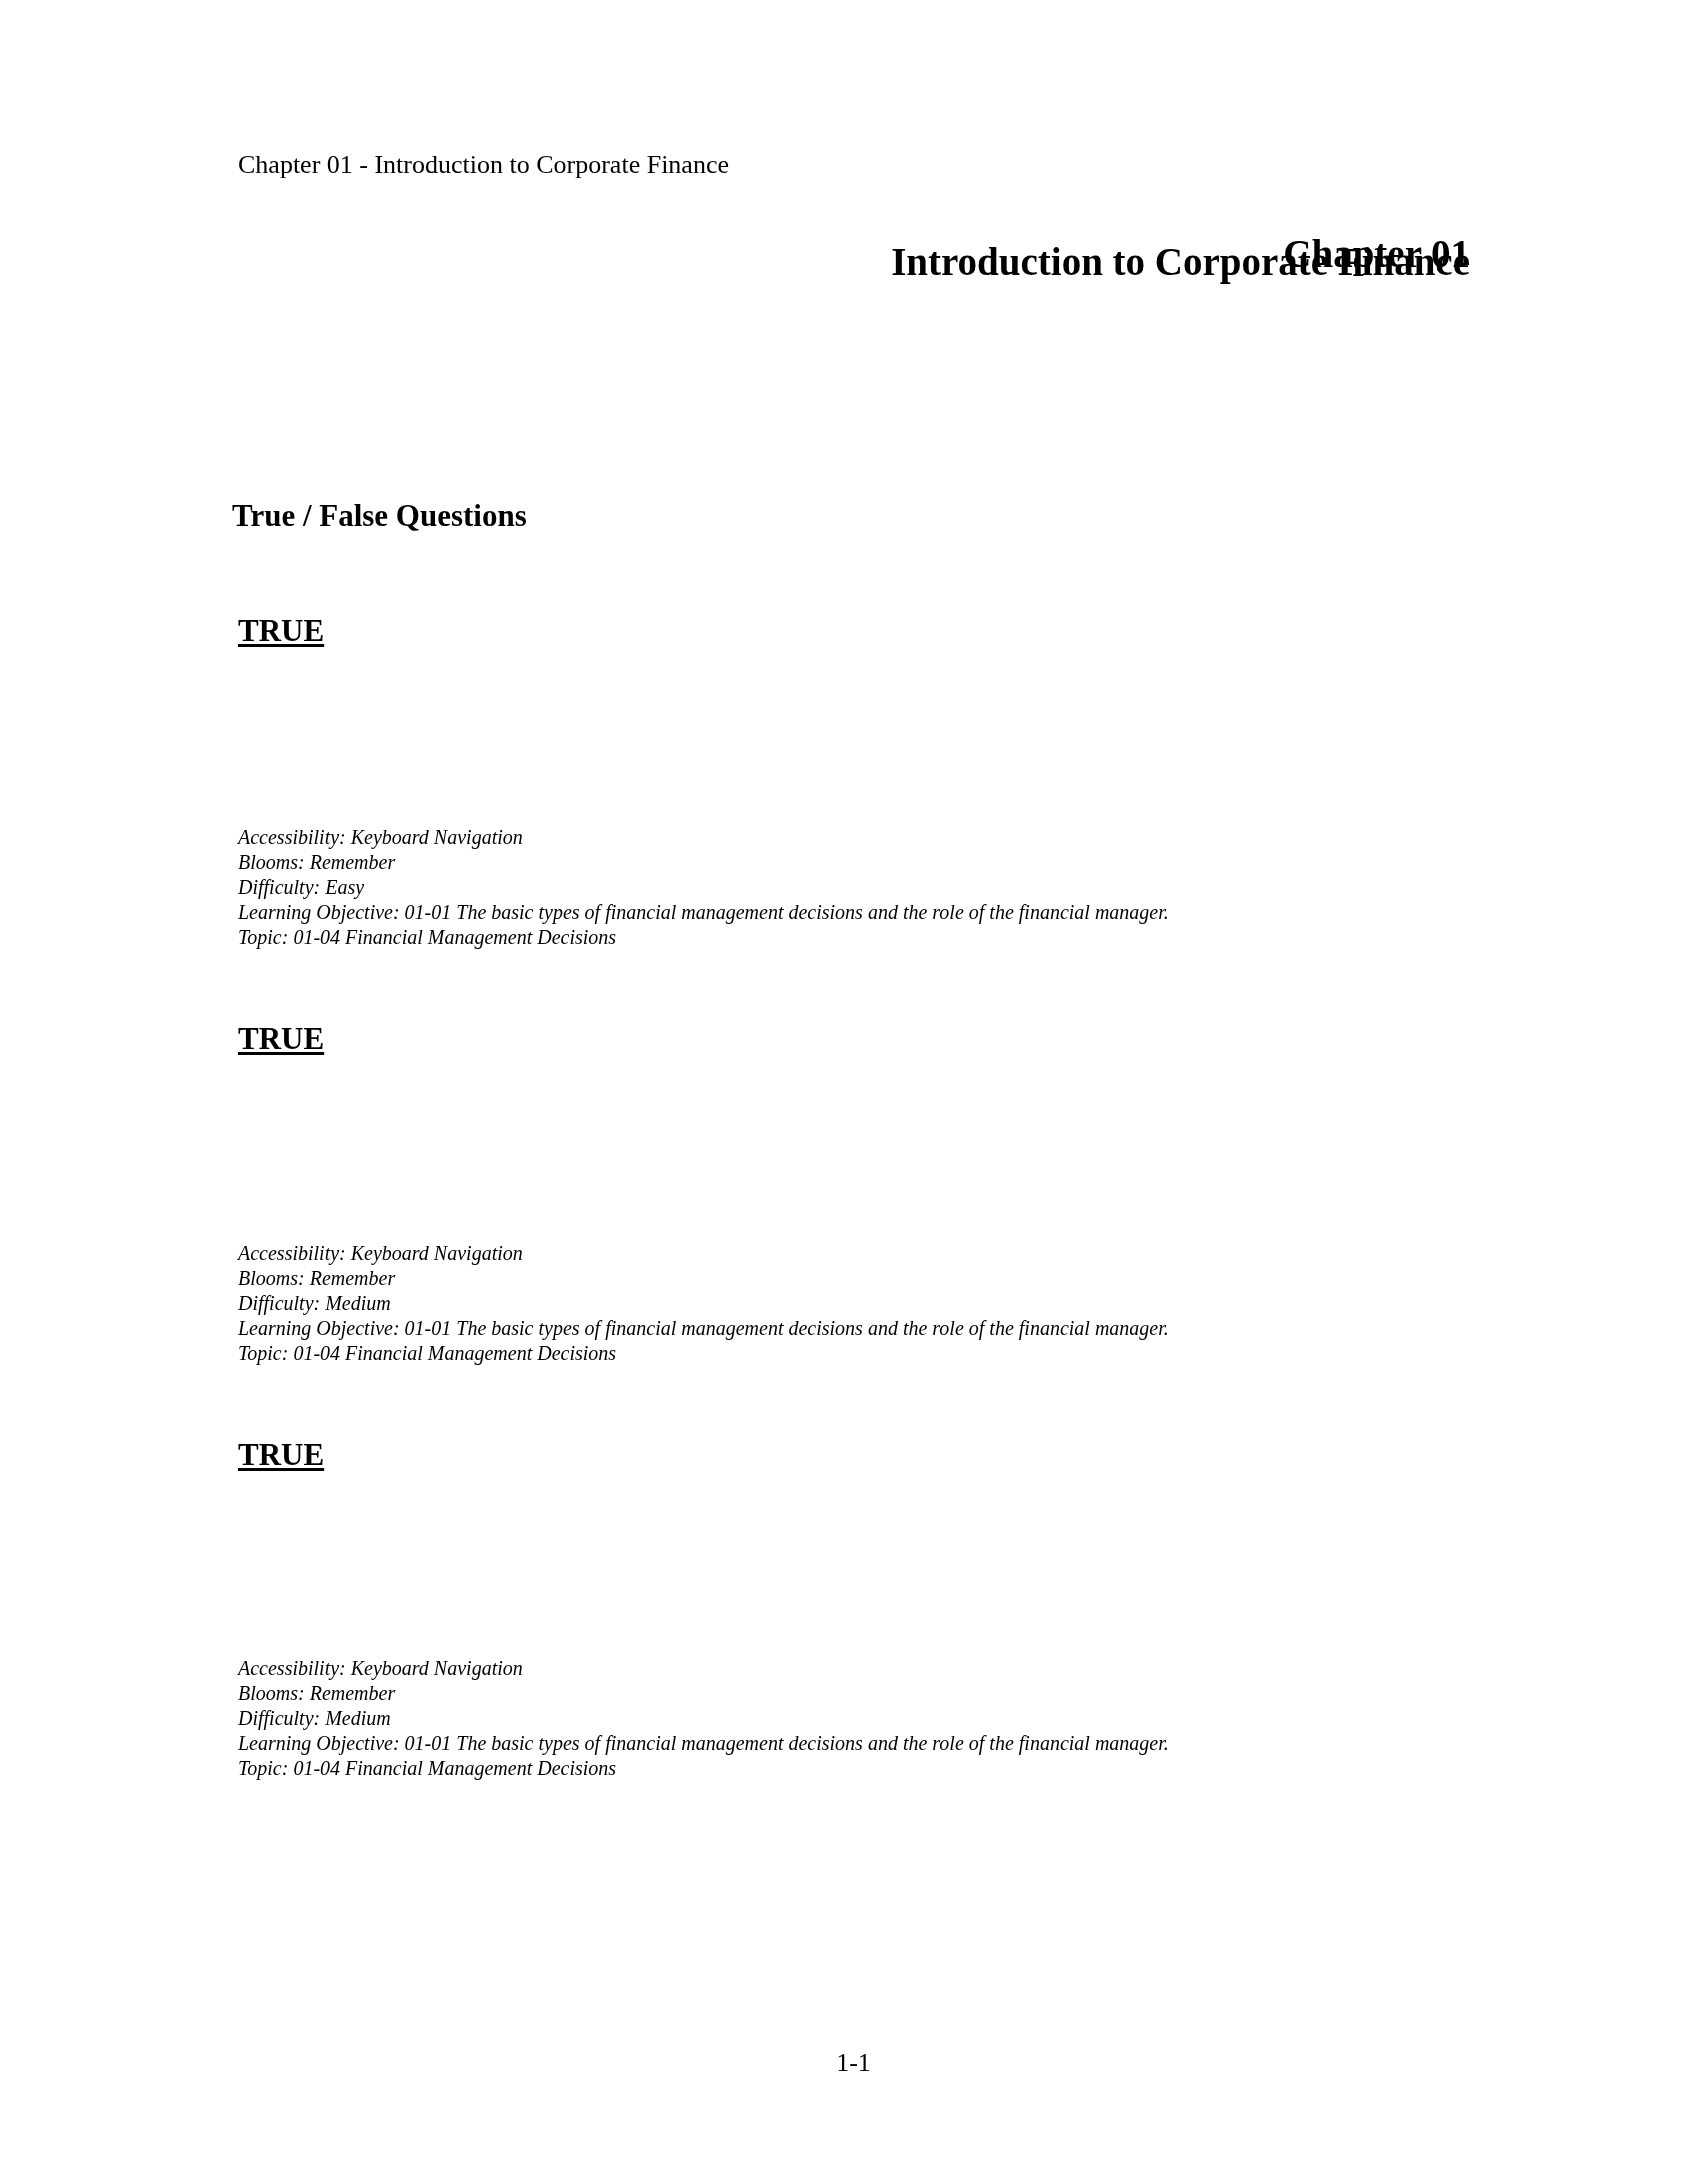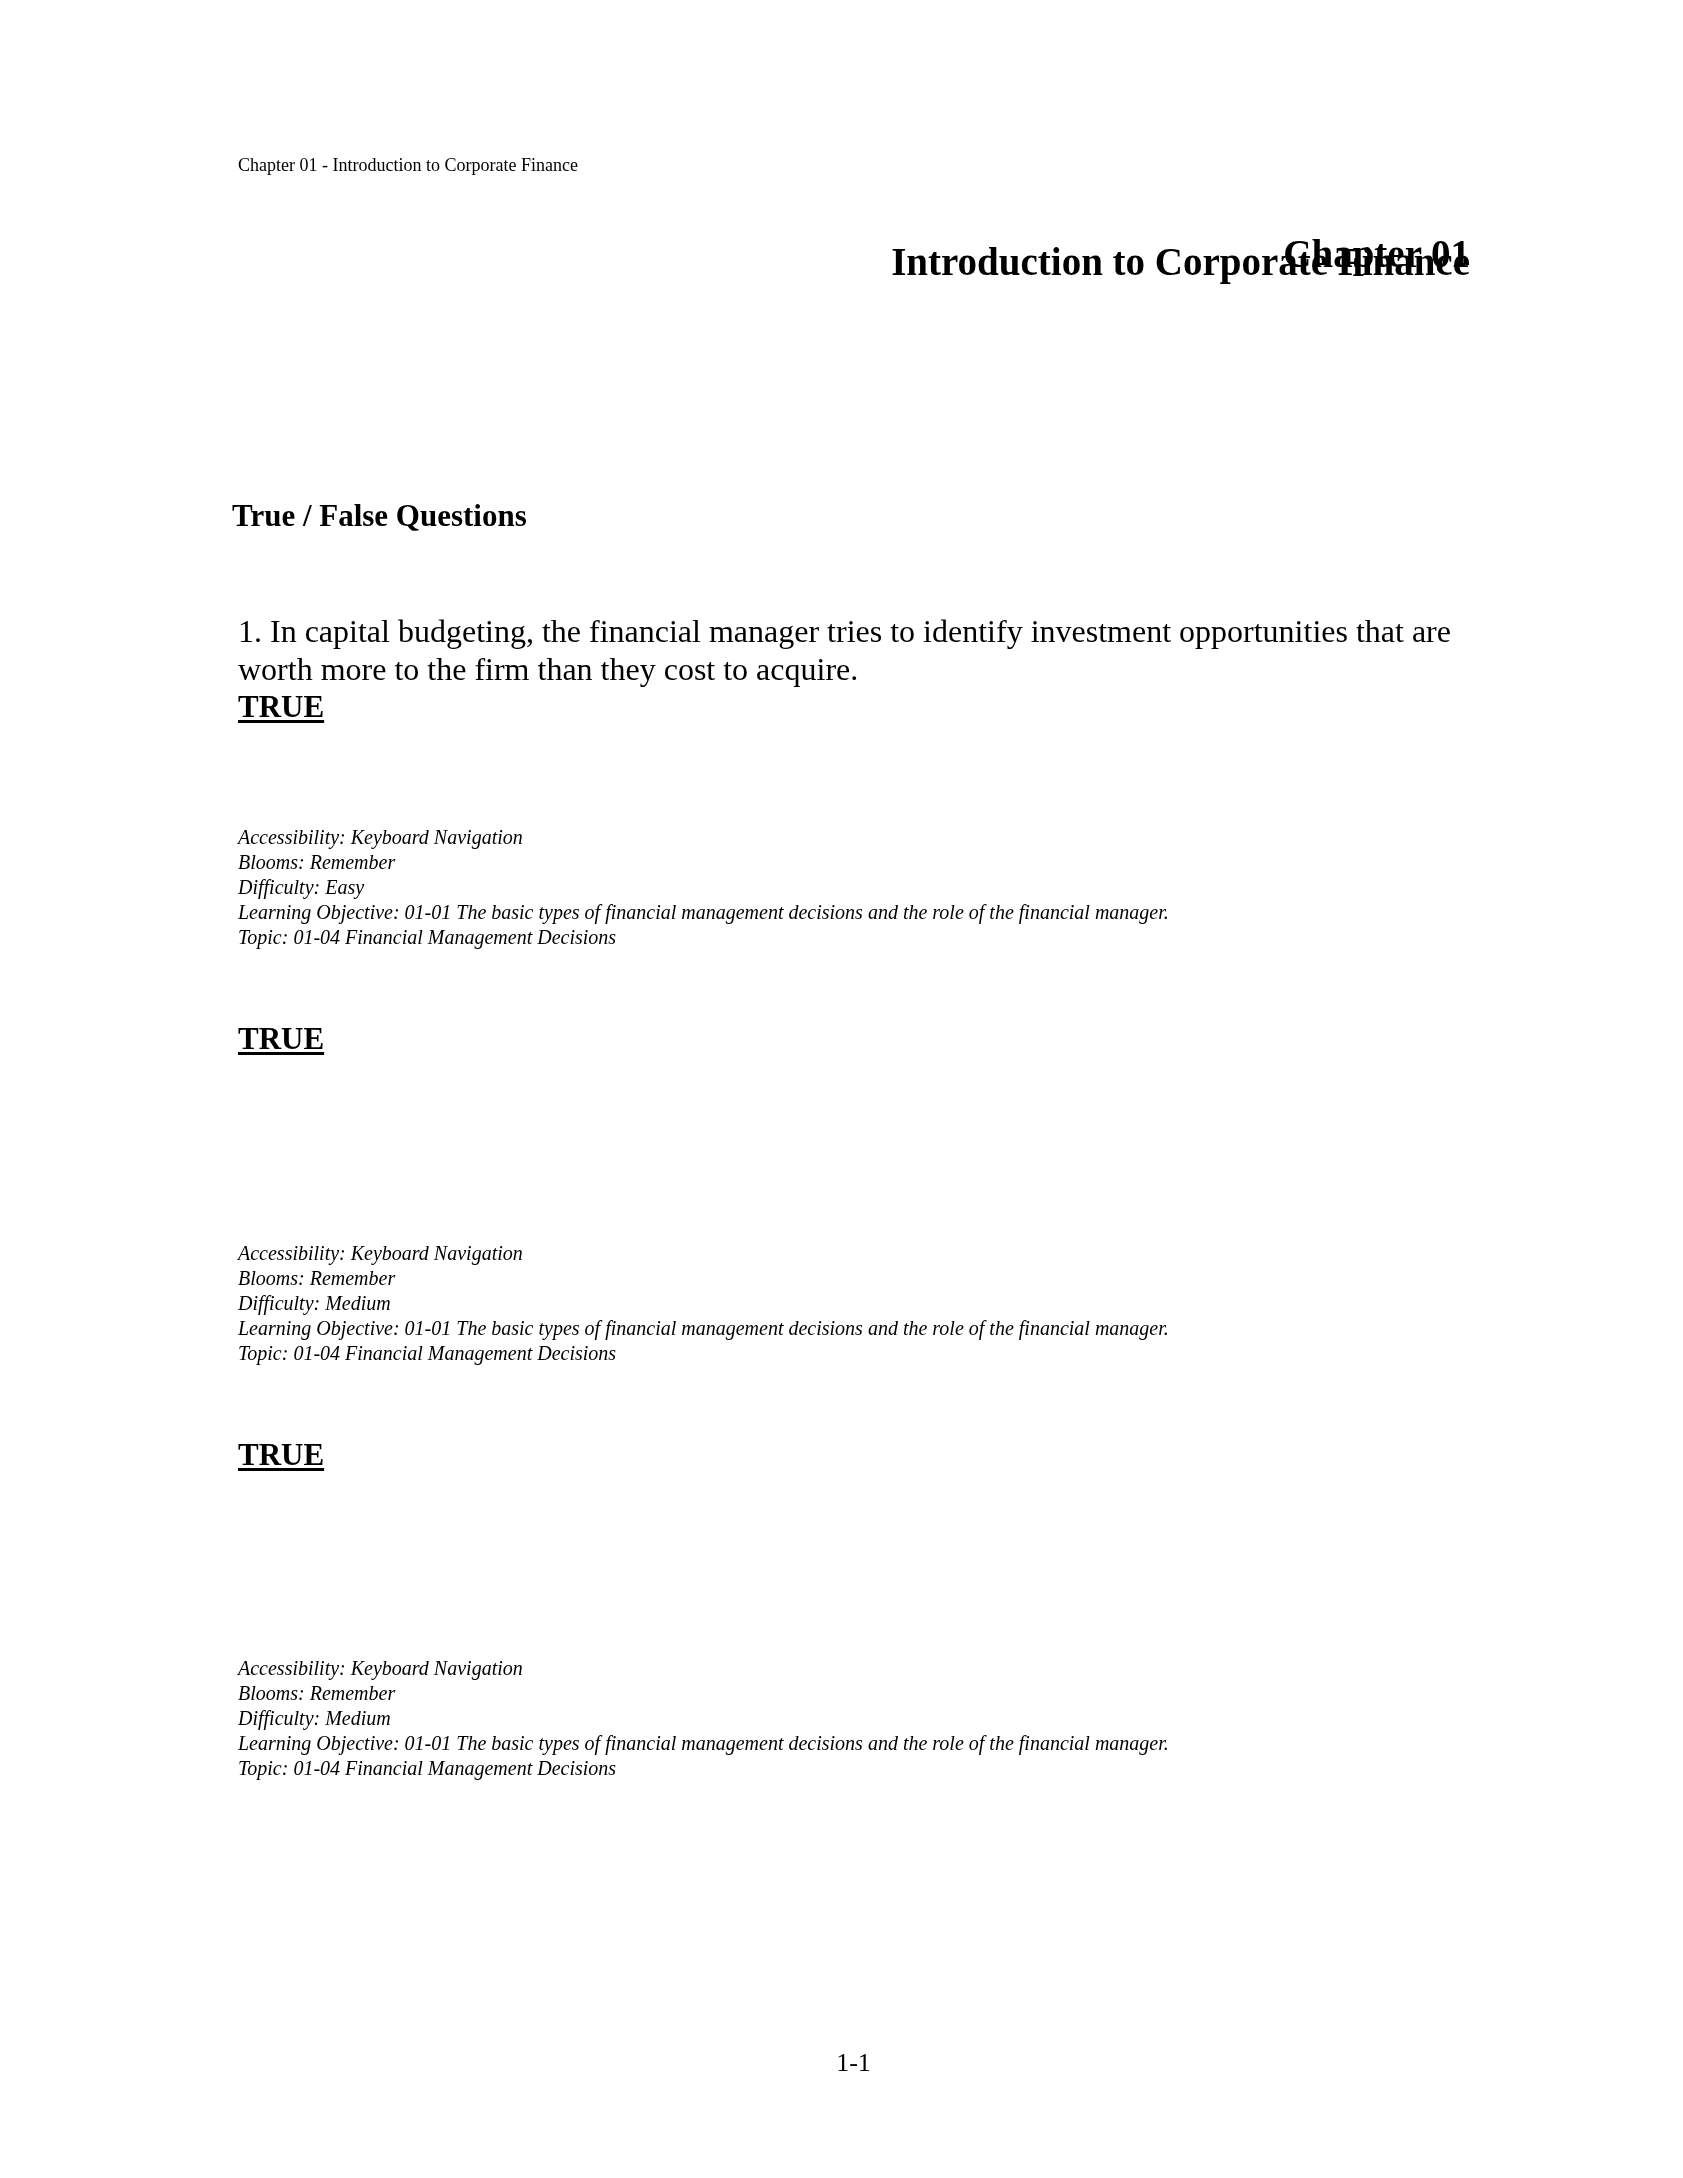--- a/index.html
+++ b/index.html
@@ -1,19 +1,19 @@
 <!DOCTYPE html>
 <html><head>
   <meta charset="utf-8">
   <style>
     html, body { margin: 0; padding: 0; background: #ffffff; }
     body { width: 1683px; height: 2178px; position: relative; overflow: hidden;
            font-family: "Liberation Serif", "DejaVu Serif", serif; color: #000; }
     .abs { position: absolute; white-space: nowrap; }
-    .running-header { left: 238px; top: 149px; font-size: 18px; line-height: 32px; }
+    .running-header { left: 238px; top: 149px; font-size: 26px; line-height: 32px; }
     .title { right: 213px; text-align: right; font-weight: bold; font-size: 39px; line-height: 44px; }
     .title1 { top: 196px; margin-top: 36px; }
     .title2 { top: 240px; }
     .section { left: 232px; top: 498px; font-weight: bold; font-size: 31px; line-height: 36px; }
     .question { position: absolute; left: 238px; width: 1247px; }
     .q-text { font-size: 32px; line-height: 38px; white-space: normal; }
     .answer { font-size: 31px; line-height: 38px; font-weight: bold; text-decoration: underline; text-underline-offset: 3px; }
     .meta { position: absolute; left: 238px; font-style: italic; font-size: 20px; line-height: 25px; white-space: nowrap; }
     .meta div { height: 25px; font-family: Liberation Serif, serif; }
     .page-num { left: 0; width: 1707px; text-align: center; top: 2047px; font-size: 26px; line-height: 32px; }
@@ -22,21 +22,20 @@
 <body>
 
 <div class="abs running-header">Chapter 01 - Introduction to Corporate Finance</div>
 
 <div class="abs title title1">Chapter 01</div>
 <div class="abs title title2">Introduction to Corporate Finance</div>
 
 <div class="abs section">True / False Questions</div>
 
 <div class="question" style="top:612px;">
-  <div class="q-text">1. In capital budgeting, the financial manager tries to identify investment opportunities that are worth more to the firm than they cost to acquire.</div>
   <div class="answer">TRUE</div>
 </div>
 <div class="meta" style="top:825px;">
   <div>Accessibility: Keyboard Navigation</div>
   <div>Blooms: Remember</div>
   <div>Difficulty: Easy</div>
   <div>Learning Objective: 01-01 The basic types of financial management decisions and the role of the financial manager.</div>
   <div>Topic: 01-04 Financial Management Decisions</div>
 </div>
 

